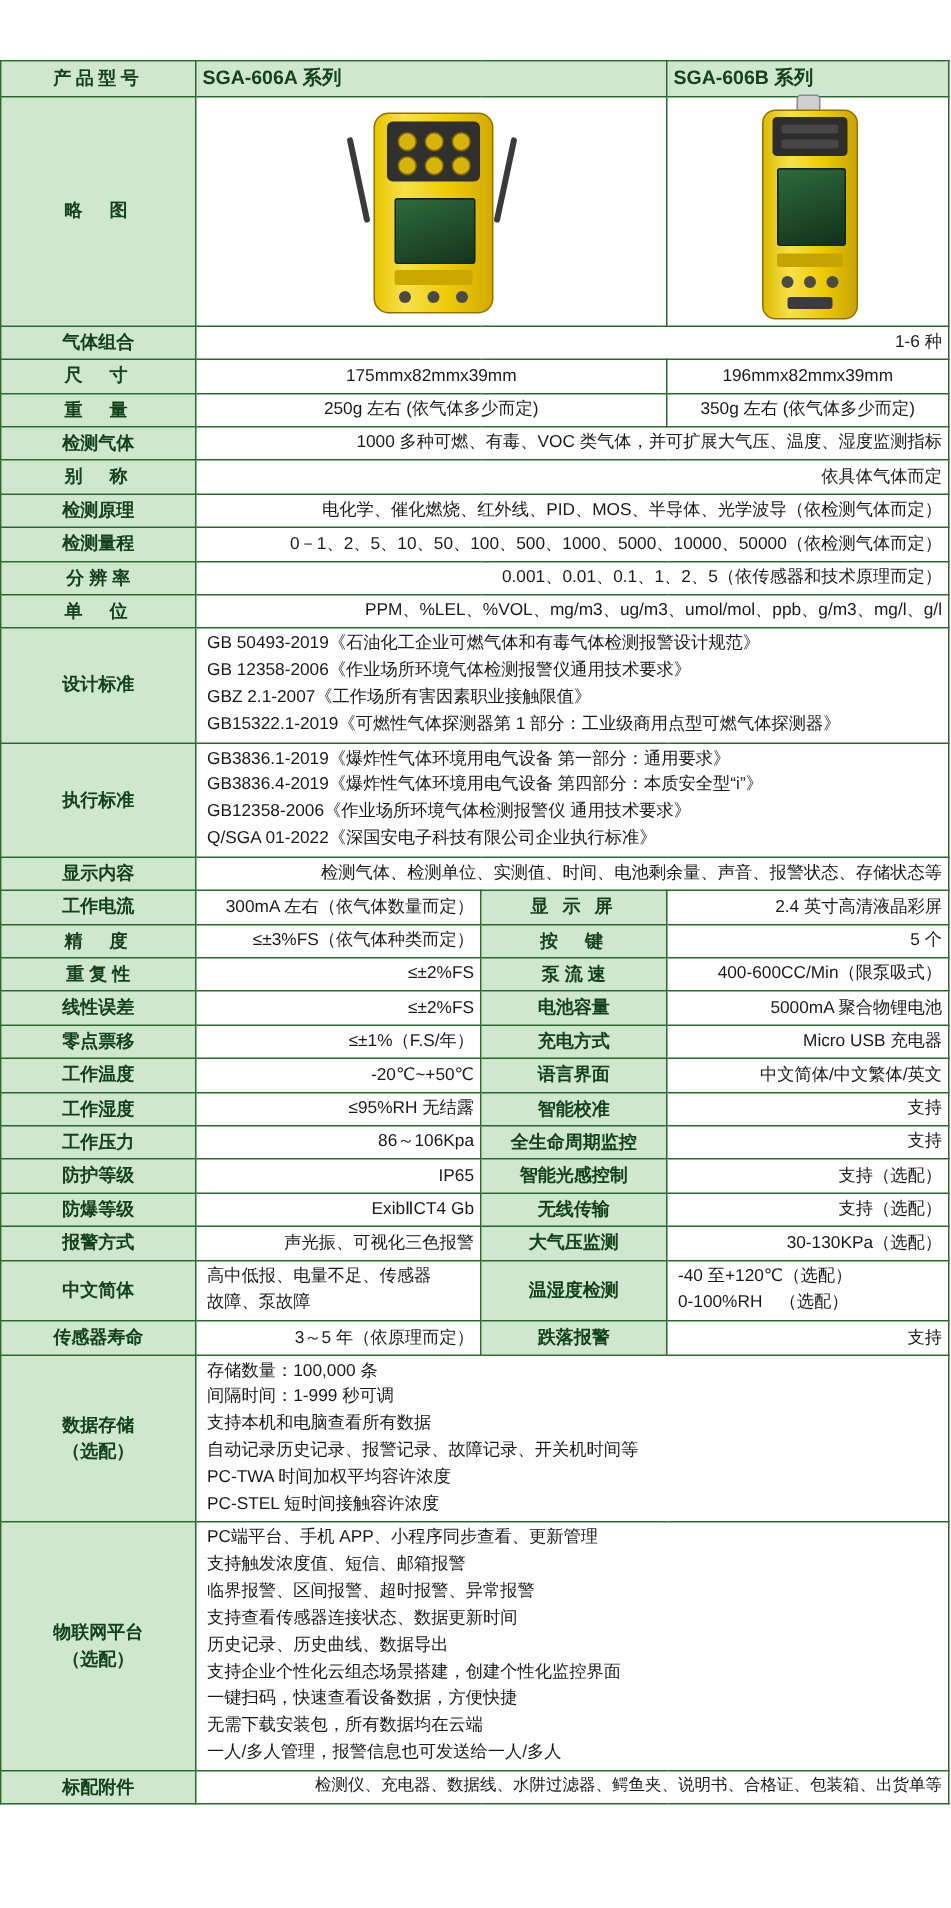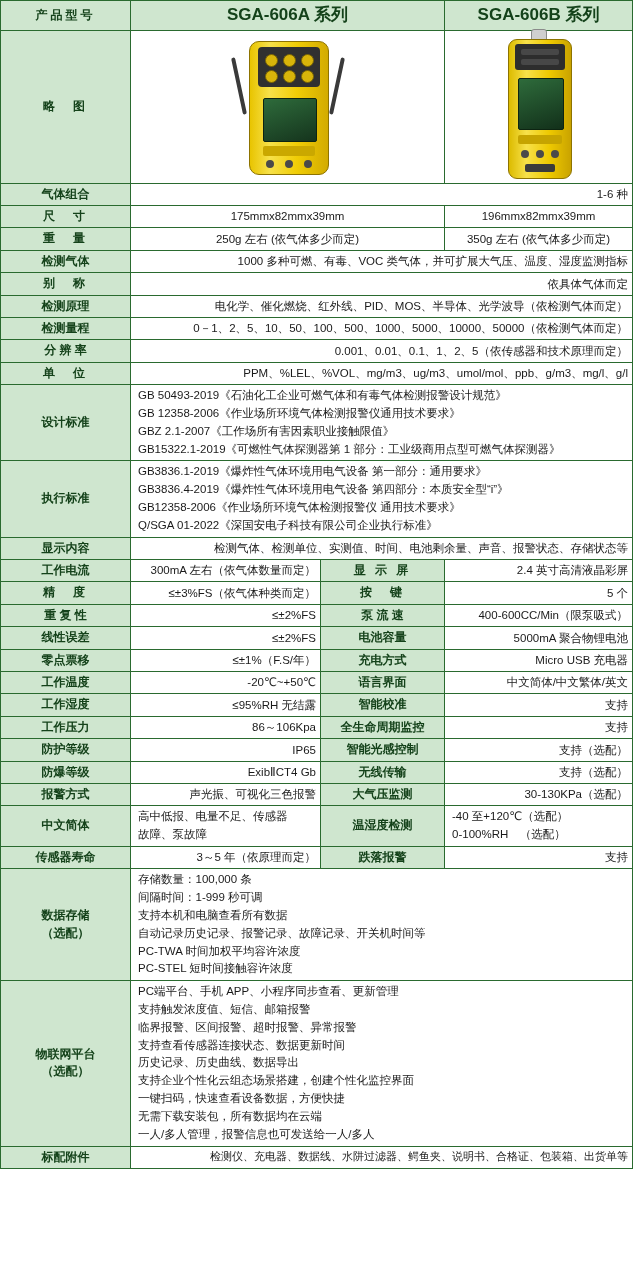--- a/index.html
+++ b/index.html
@@ -1,23 +1,23 @@
 <!DOCTYPE html>
 <html><head>
 <meta charset="utf-8">
 <style>
   html,body{margin:0;padding:0;background:#ffffff;}
   body{font-family:"Liberation Sans","DejaVu Sans",sans-serif;}
   #page{width:634px;min-height:1272px;position:relative;background:#ffffff;}
-  table{border-collapse:collapse;width:572px;table-layout:fixed;}
+  table{border-collapse:collapse;width:572px;table-layout:fixed;margin-top:40px;}
   td{border:1px solid #2a6a2f;padding:2px 4px;font-size:11.5px;color:#1a1a1a;vertical-align:middle;line-height:1.45;}
   .lbl{background:#cfe6cf;text-align:center;font-weight:bold;color:#14421a;font-size:12px;}
   .val{background:#ffffff;text-align:right;padding-left:7px;}
   .valc{background:#ffffff;text-align:center;}
-  .hdr{background:#cfe6cf;text-align:center;font-weight:bold;color:#14421a;font-size:17px;}
+  .hdr{background:#cfe6cf;text-align:left;font-weight:bold;color:#14421a;font-size:13px;}
   .spaced3{letter-spacing:3px;}
   .multi{text-align:left;padding-left:7px;line-height:1.55;}
   .pic{background:#ffffff;text-align:center;height:148px;}
   .devwrap{display:flex;align-items:center;justify-content:center;height:146px;}
   
   .device{position:relative;}
   .dv-body{position:relative;border-radius:9px;}
   .antenna{position:absolute;background:#3a3a3a;border-radius:2px;}
   .screen{position:absolute;background:#1d3a24;border-radius:2px;border:1px solid #0d2412;}
   .grill{position:absolute;border-radius:50%;background:#d8b40a;border:1px solid #7a6504;}

